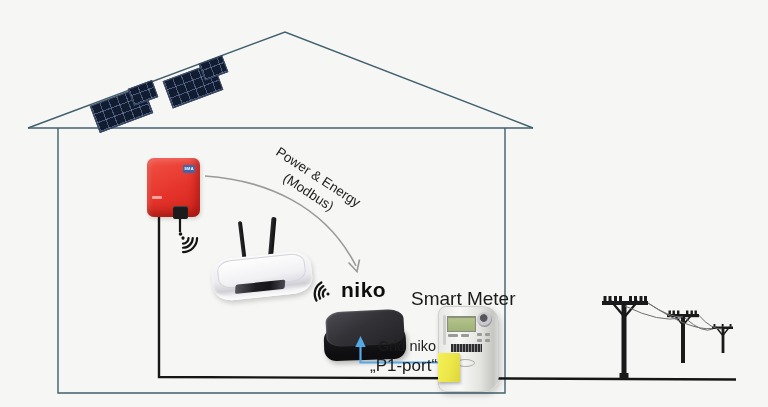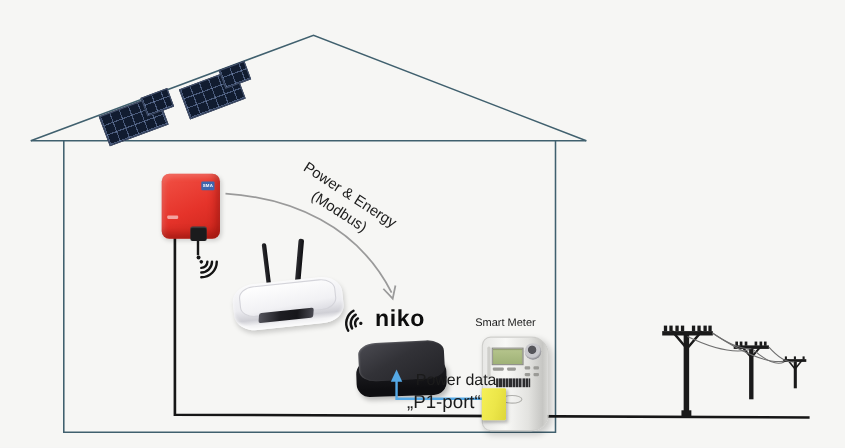--- a/index.html
+++ b/index.html
@@ -59,21 +59,21 @@
   .meter-oval{left:17px;top:52px;width:17px;height:6px;border:1px solid #b0b0ac;border-radius:50%;}
   .sticky{left:438px;top:353px;width:22px;height:29px;
     background:linear-gradient(105deg,#f5f056 0%,#ece649 55%,#ddd63a 100%);
     box-shadow:1px 2px 3px rgba(0,0,0,.25);border-radius:1px;}
 
   
   .lbl{position:absolute;color:#1b1b1b;}
   .modbus{left:243px;top:167px;width:140px;transform:rotate(33deg);text-align:center;
     font-size:13.5px;line-height:1.35;color:#1c1c1c;}
   .niko-word{left:341px;top:278px;font-size:21px;font-weight:bold;letter-spacing:.5px;color:#0d0d0d;}
-  .smartmeter-word{left:432px;top:288px;font-size:10px;}
+  .smartmeter-word{left:411px;top:288px;font-size:19px;}
   .griddata-word{left:378px;top:338px;font-size:14.5px;}
   .p1port-word{left:370px;top:356px;font-size:17px;}
 </style>
 </head>
 <body>
 
 <div class="stage">
 
   <svg width="768" height="407" viewBox="0 0 768 407">
 
@@ -197,16 +197,16 @@
   </svg>
 
   <div class="sticky abs"></div>
 
   <div class="lbl modbus">
     <div>Power &amp; Energy</div>
     <div>(Modbus)</div>
   </div>
   <div class="lbl niko-word">niko</div>
   <div class="lbl smartmeter-word">Smart Meter</div>
-  <div class="lbl griddata-word">Power data</div>
+  <div class="lbl griddata-word">Grid niko</div>
   <div class="lbl p1port-word">„P1-port“</div>
 
 </div>
 
 </body></html>

